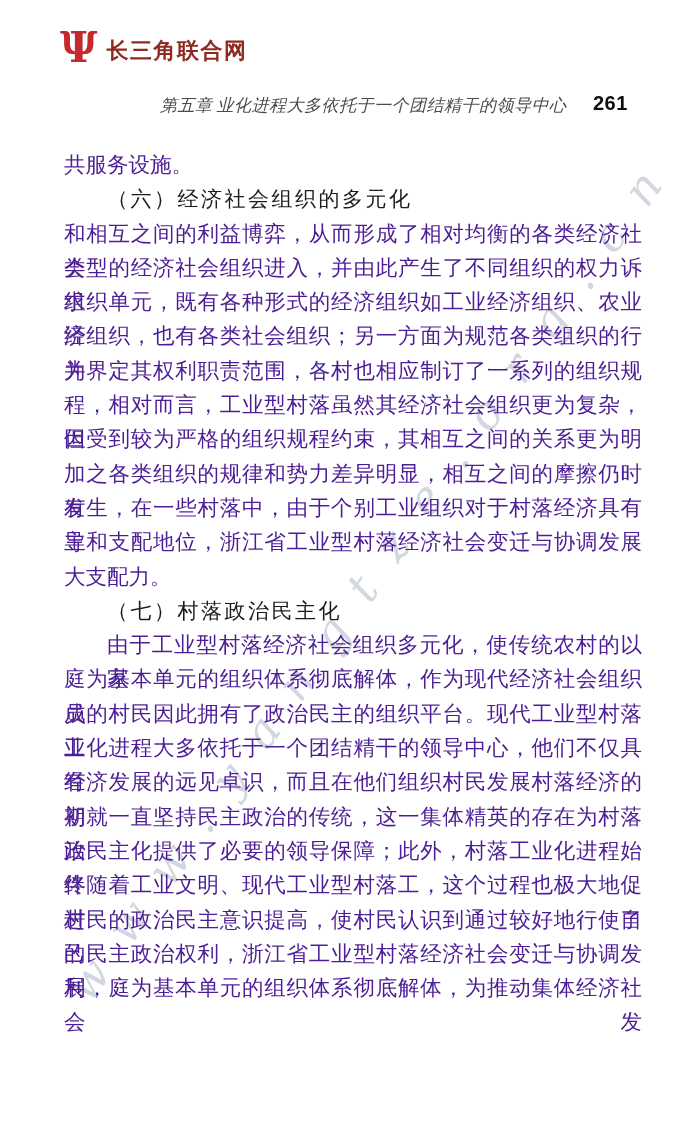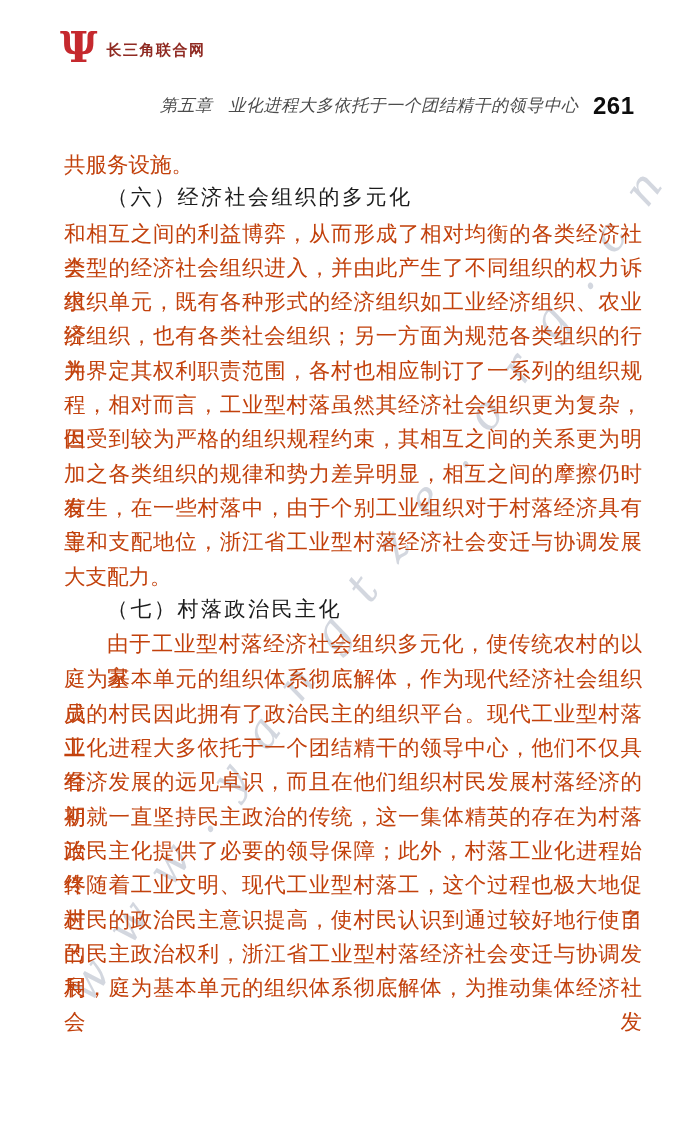--- a/index.html
+++ b/index.html
@@ -24,45 +24,45 @@
   .logo-glyph {
     font-family: "DejaVu Serif", serif;
     font-weight: bold;
     font-size: 41px;
     line-height: 1;
     transform: scaleY(1.04);
   }
   .site-name {
     font-family: Liberation Serif, serif;
     font-weight: bold;
-    font-size: 15px;
+    font-size: 22px;
     letter-spacing: 1.5px;
     padding-top: 6px;
   }
 
   
   .chapter-line {
     position: absolute;
     top: 94px;
     left: 160px;
     width: 420px;
     font-style: italic;
     font-size: 17px;
     color: #4b4b4b;
     letter-spacing: 0.5px;
     white-space: nowrap;
   }
-  .chapter-line .chapter-no { margin-right: 16px; }
+  .chapter-line .chapter-no { margin-right: 4px; }
   .page-number {
     position: absolute;
     top: 92px;
     left: 593px;
     font-family: "Liberation Sans", sans-serif;
     font-weight: bold;
-    font-size: 24px;
+    font-size: 20px;
     color: #0d0d0d;
     letter-spacing: 0.5px;
   }
 
   
   .watermark {
     position: absolute;
     left: 55px;
     top: 980px;
     transform: rotate(-55deg);
@@ -82,30 +82,30 @@
     position: absolute;
     top: 148px;
     left: 64px;
     width: 578px;
     z-index: 1;
   }
   .line {
     height: 34.3px;
     line-height: 34.3px;
     font-size: 21.5px;
-    color: #c2410c;
+    color: #4c1d95;
     text-align: left;
     overflow: visible;
   }
   .line.fill {
     text-align: justify;
     text-align-last: justify;
     text-justify: inter-ideograph;
   }
-  .line.indent { padding-left: 43px; font-family: Liberation Mono, monospace; }
+  .line.indent { padding-left: 43px; }
   .line.indent.fill { width: 535px; }
   .line.heading {
     letter-spacing: 2.5px;
     color: #1c1c1c;
     font-size: 21px;
   }
 </style>
 </head>
 <body>
 

